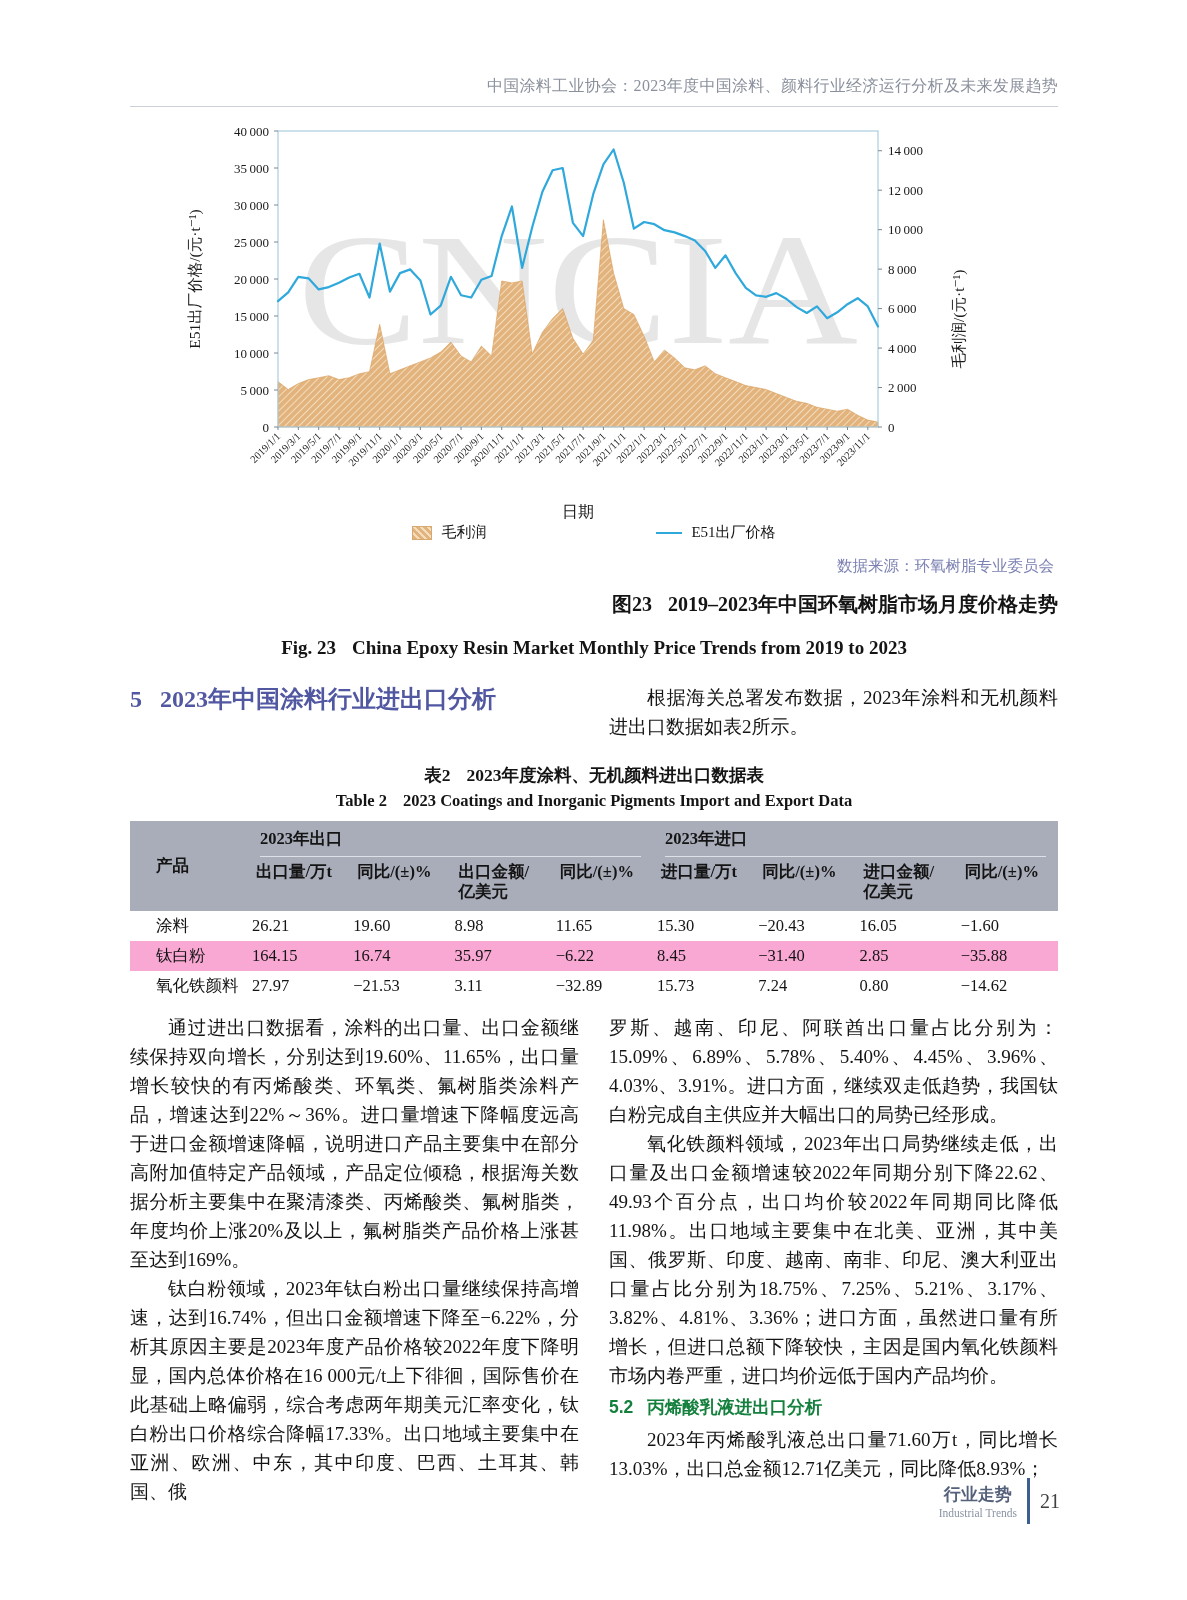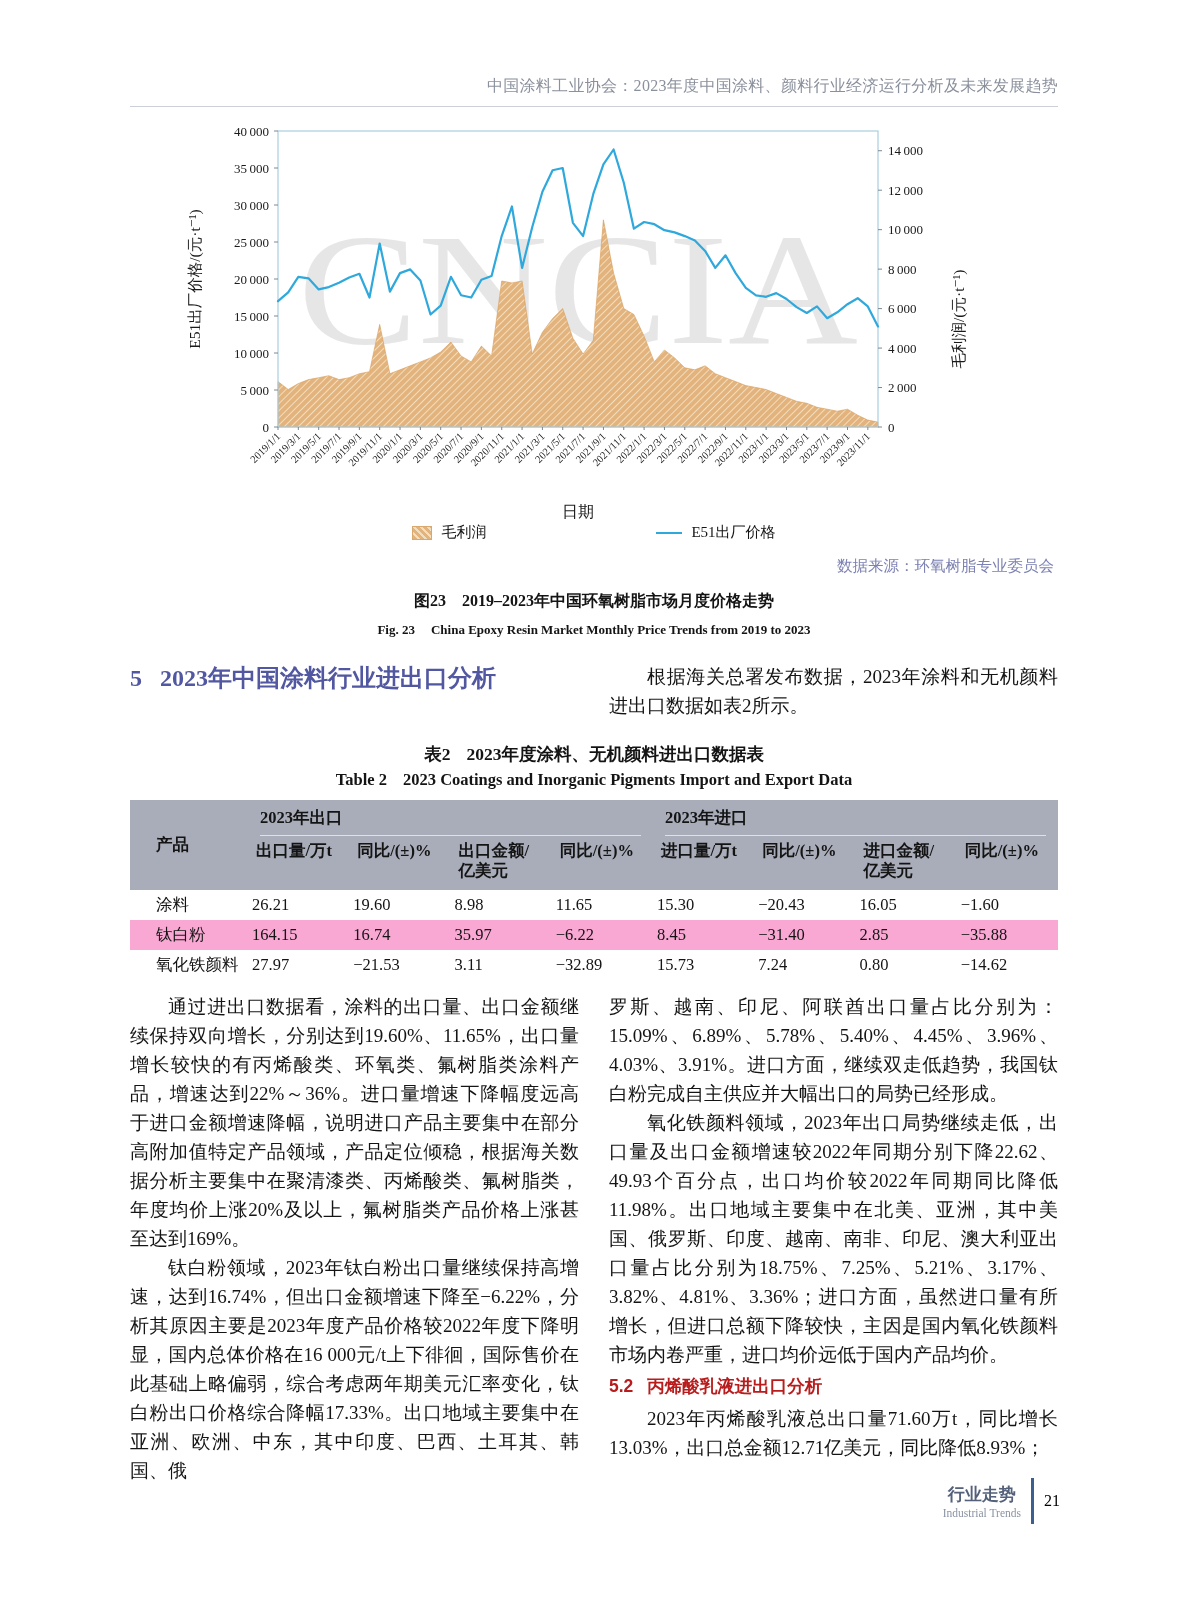--- a/index.html
+++ b/index.html
@@ -16,22 +16,22 @@
   .chart-block { margin-top:12px; }
   #chart-svg { display:block; margin:0 auto; }
   .legend-row { display:flex; justify-content:center; gap:170px; font-size:15px; margin-top:0px; }
   .legend-item { display:flex; align-items:center; gap:9px; }
   .legend-swatch { width:20px; height:14px; border:1px solid #d8a86e;
     background:repeating-linear-gradient(45deg,#e3b37d 0 3px,#f2ddbc 3px 5px); }
   .legend-line { width:26px; height:0; border-top:2.5px solid #2fa8dc; }
 
   .source-line { text-align:right; color:#7c81b2; font-size:15.5px; margin-top:14px; padding-right:4px; }
 
-  .fig-caption-cn { text-align:center; font-weight:bold; font-size:16px; margin-top:14px; }
-  .fig-caption-en { text-align:center; font-weight:bold; font-size:13px; margin-top:10px; }
+  .fig-caption-cn { text-align:right; font-weight:bold; font-size:20px; margin-top:14px; }
+  .fig-caption-en { text-align:center; font-weight:bold; font-size:19px; margin-top:19px; }
   .cap-label { margin-right:16px; }
 
   .section-row { display:flex; gap:30px; margin-top:24px; }
   .section-col { width:449px; }
   .h5-title { color:#5157a0; font-family:Liberation Serif, serif; font-weight:bold; font-size:24px; }
   .h5-title .num { margin-right:18px; }
   .h-sub { color:#5157a0; font-family:"Liberation Sans","DejaVu Sans",sans-serif; font-weight:bold; font-size:17.5px; margin-top:17px; }
   .h-sub .num { margin-right:14px; }
   .body-text { font-size:19px; line-height:29px; text-align:justify; }
   .indent { text-indent:2em; }
@@ -44,29 +44,29 @@
   th.product-th { width:118px; text-align:left; padding-left:26px; }
   th.group-th { padding:7px 0 5px; }
   th.group-th .group-inner { display:block; margin:0 12px; border-bottom:1.5px solid #dfe1e8; padding-bottom:6px; }
   th.sub-th { padding:0 8px 9px; line-height:1.2; vertical-align:top; }
   table.data tbody td { text-align:left; padding:4px 4px; height:29px; }
   table.data tbody td.product-cell { text-align:left; padding-left:26px; }
   tr.row-alt { background:#f9a8d4; }
 
   .body-row { display:flex; gap:30px; margin-top:12px; }
   .body-col { width:449px; }
-  .h52 { color:#b91c1c; font-family:"Liberation Sans","DejaVu Sans",sans-serif; font-weight:bold; font-size:17.5px; margin:3px 0 3px; }
+  .h52 { color:#15803d; font-family:"Liberation Sans","DejaVu Sans",sans-serif; font-weight:bold; font-size:17.5px; margin:3px 0 3px; }
   .h52 .num { margin-right:14px; }
 
   .page-footer { position:absolute; right:127px; top:1478px; display:flex; align-items:center; gap:10px; }
   .footer-labels { text-align:center; }
   .footer-cn { font-size:17px; font-weight:bold; color:#55617a; font-family:"Liberation Sans","DejaVu Sans",sans-serif; }
   .footer-en { font-size:11.5px; color:#8a93a3; margin-top:1px; }
   .footer-bar { width:3px; height:46px; background:#3c5f8f; }
-  .footer-page { font-size:16px; color:#000000; }
+  .footer-page { font-size:20px; color:#404040; }
 </style>
 </head>
 <body>
 
 <div class="content">
 
   <div class="page-header">中国涂料工业协会：2023年度中国涂料、颜料行业经济运行分析及未来发展趋势</div>
   <div class="header-rule"></div>
 
   <div class="chart-block">

